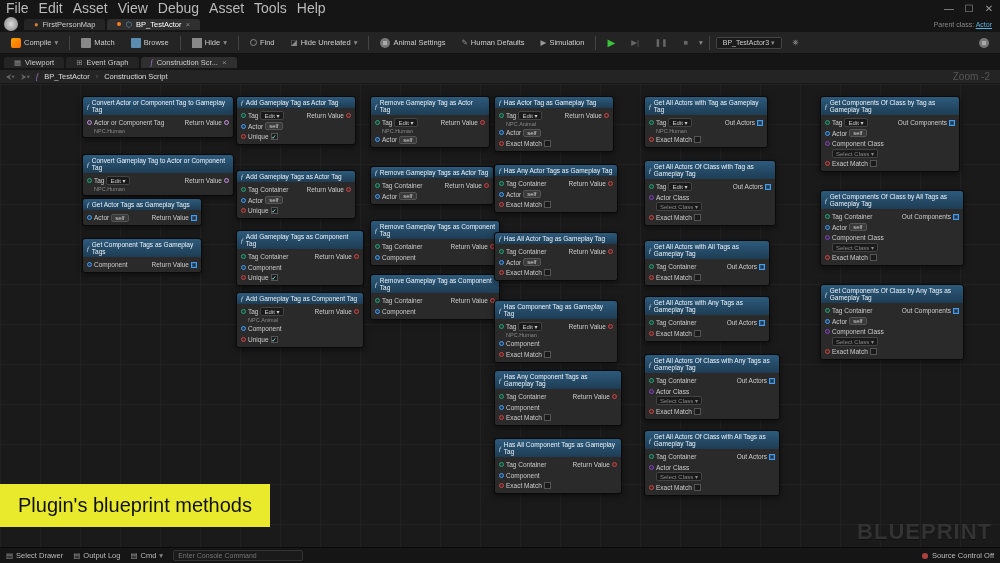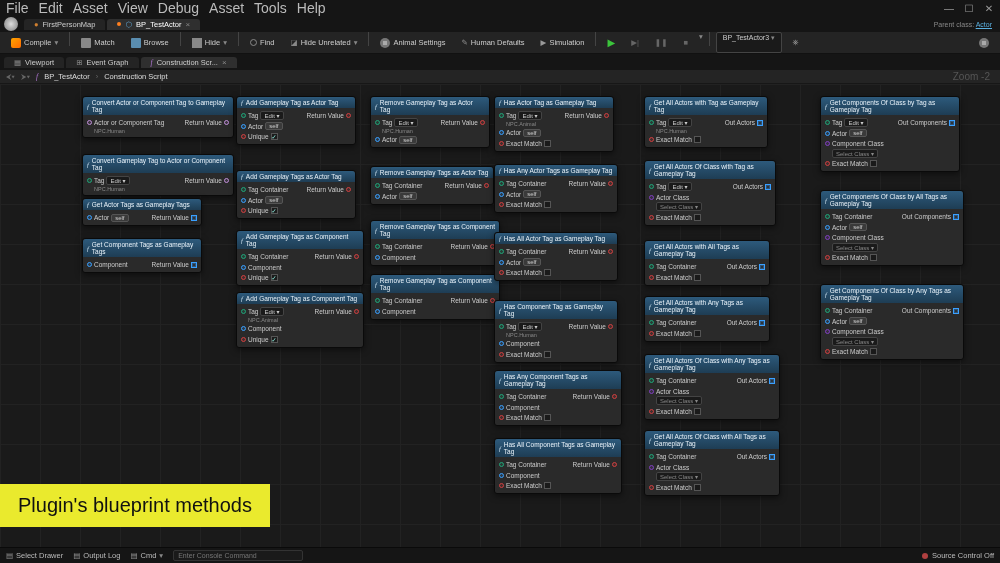--- a/index.html
+++ b/index.html
@@ -14,21 +14,21 @@
 
 .asset-tabs { height: 16px; background: #151515; display: flex; align-items: center; padding: 0 4px; gap: 2px; position: relative; }
 .ue-logo { width: 14px; height: 14px; border-radius: 50%; background: radial-gradient(circle,#ddd 0%,#999 70%); display: inline-block; margin-right: 4px; }
 .asset-tab { padding: 1px 10px; background: #242424; border-radius: 3px 3px 0 0; display: flex; align-items: center; gap: 4px; font-size: 7.5px; color: #ccc; cursor: pointer; }
 .asset-tab.active { background: #2f2f2f; color: #fff; }
 .asset-tab.active .dot { width: 4px; height: 4px; background: #ff7f1f; border-radius: 50%; display: inline-block; }
 .parent-class { position: absolute; right: 8px; color: #888; font-size: 7px; }
 .parent-class a { color: #5bb0e0; text-decoration: underline; }
 
 
-.toolbar { height: 22px; background: #242424; border-bottom: 1px solid #111; display: flex; padding: 0 6px; gap: 6px; font-size: 7.5px; }
+.toolbar { height: 22px; background: #242424; border-bottom: 1px solid #111; display: flex; align-items: center; padding: 0 6px; gap: 6px; font-size: 7.5px; }
 .tb-btn { display: flex; align-items: center; gap: 3px; padding: 2px 5px; border-radius: 2px; cursor: pointer; color: #ccc; }
 .tb-sep { width: 1px; height: 14px; background: #444; }
 .tb-icon { width: 10px; height: 10px; display: inline-block; }
 .compile-ic { background: linear-gradient(135deg,#ffa500,#ff6a00); border-radius: 2px; }
 .save-ic { background: #888; border-radius: 1px; }
 .browse-ic { background: #5a8db0; border-radius: 1px; }
 .diff-ic { background: #888; }
 .find-ic { border: 1px solid #888; border-radius: 50%; width: 7px; height: 7px; }
 .gear-ic { background: radial-gradient(circle,#aaa 30%,transparent 31%),#777; border-radius: 50%; }
 .play-btn { color: #3bc43b; font-size: 10px; }
@@ -201,20 +201,21 @@
   <span style="color:#666">⮜▾</span>
   <span style="color:#666">⮞▾</span>
   <span class="fn-ic">f</span>
   <span>BP_TestActor</span>
   <span style="color:#666">›</span>
   <span>Construction Script</span>
   <div class="zoom">Zoom -2</div>
 </div>
 
 <div class="graph" id="graph">
+  <div class="watermark">BLUEPRINT</div>
 <div class="node" style="left: 82px; top: 12px; width: 152px;">
       <div class="node-head">
         <span class="fic">f</span>
         <span>Convert Actor or Component Tag to Gameplay Tag</span>
       </div>
       <div class="node-body">
         <div class="pin-row">
           <div class="pin-left">
             <span class="pin p-name"></span>
             <span class="pin-label">Actor or Component Tag</span>

